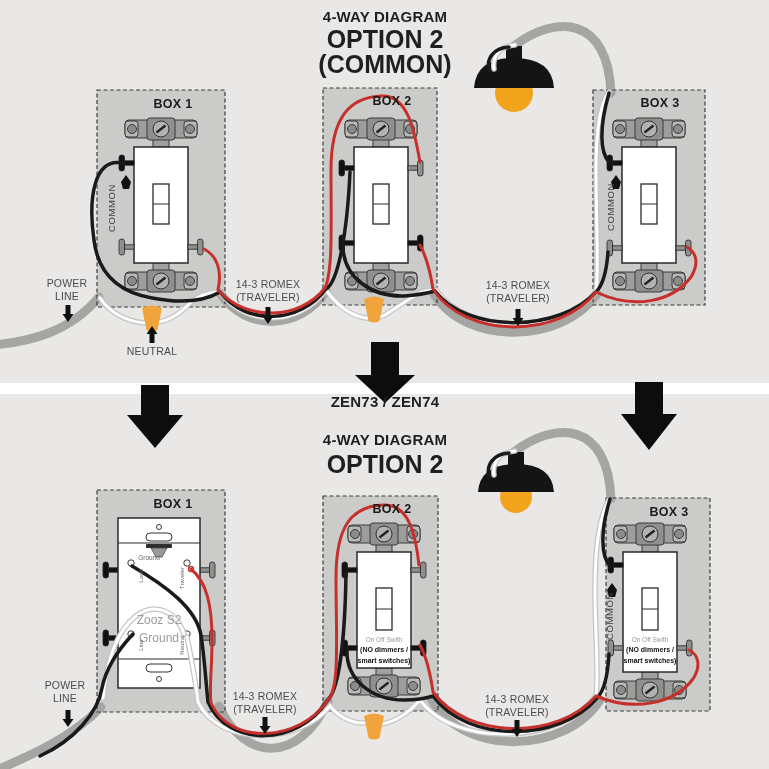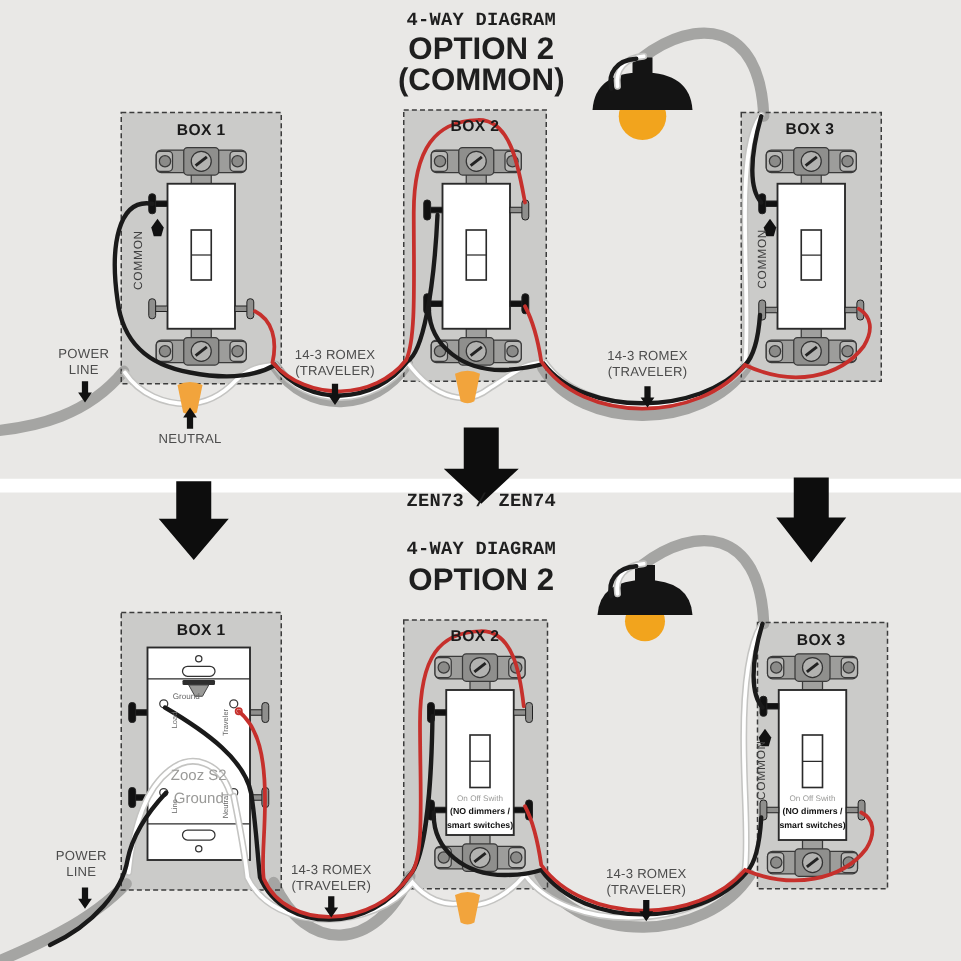--- a/index.html
+++ b/index.html
@@ -1,23 +1,23 @@
 <!DOCTYPE html>
 <html><head>
 <meta charset="utf-8">
 <style>
   html,body{margin:0;padding:0;background:#e9e8e6;}
   #canvas{position:relative;width:769px;height:769px;background:#e9e8e6;
           font-family:"Liberation Sans",sans-serif;overflow:hidden;}
   #canvas svg{position:absolute;left:0;top:0;}
   .lbl{position:absolute;white-space:nowrap;transform:translateX(-50%);
        color:#1f1f1f;text-align:center;line-height:1.1;}
-  .t1{font-size:15px;font-weight:700;letter-spacing:.2px;font-family:Liberation Mono, monospace;}
+  .t1{font-size:15px;font-weight:700;letter-spacing:.2px;}
   .t2{font-size:25px;font-weight:700;}
-  .bx{font-size:12.5px;font-weight:700;color:#1a1a1a;letter-spacing:.3px;}
+  .bx{font-size:12.5px;font-weight:700;color:#1a1a1a;letter-spacing:.3px;margin-left:12px;}
   .sm{font-size:10.5px;color:#4c4c4c;letter-spacing:.2px;text-align:right;}
   .rot{transform:translate(-50%,-50%) rotate(-90deg);font-size:9.5px;
        color:#3f3f3f;letter-spacing:.6px;}
   .zooz{font-size:12px;color:#9a9a98;margin-top:26px;}
   .tiny{font-size:6.5px;color:#666;}
   .tinyrot{transform:translate(-50%,-50%) rotate(-90deg);font-size:6px;color:#666;}
   .oo1{font-size:6.5px;color:#9a9a98;}
   .oo2{font-size:7px;font-weight:700;color:#111;}
 </style>
 </head>

